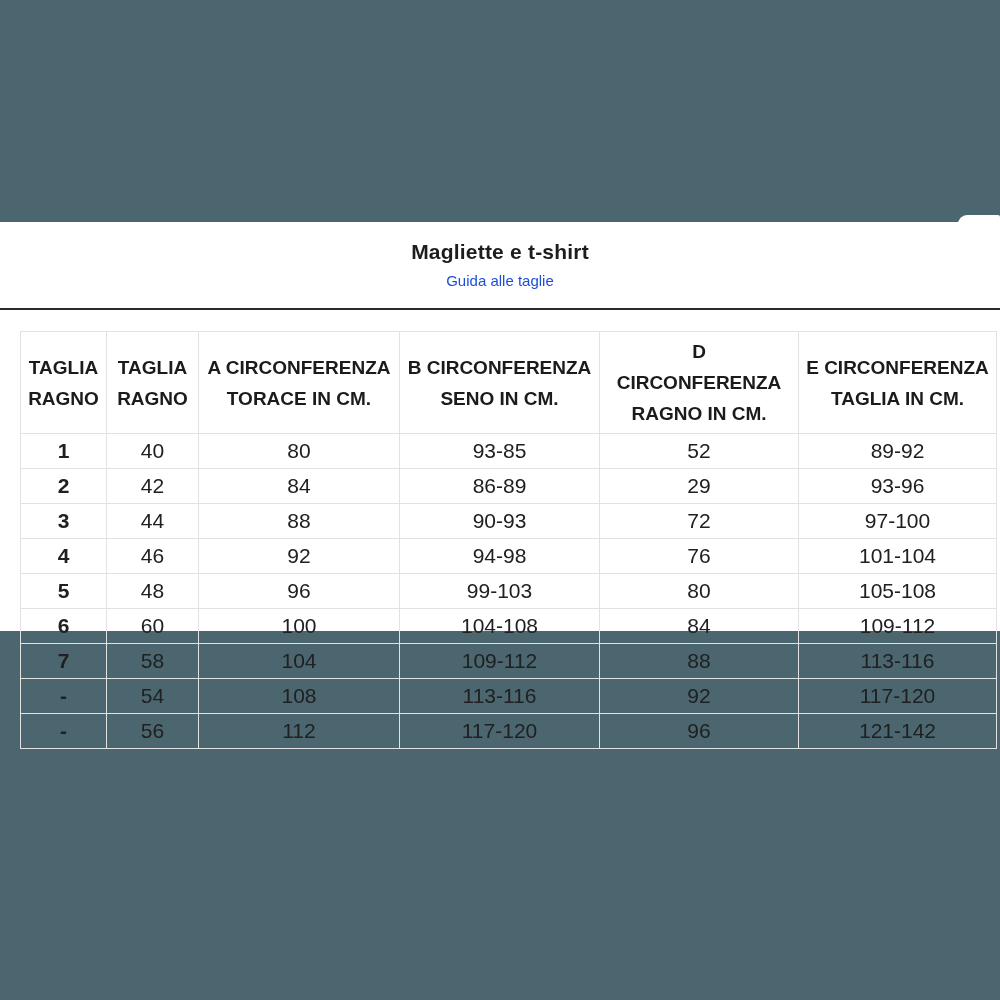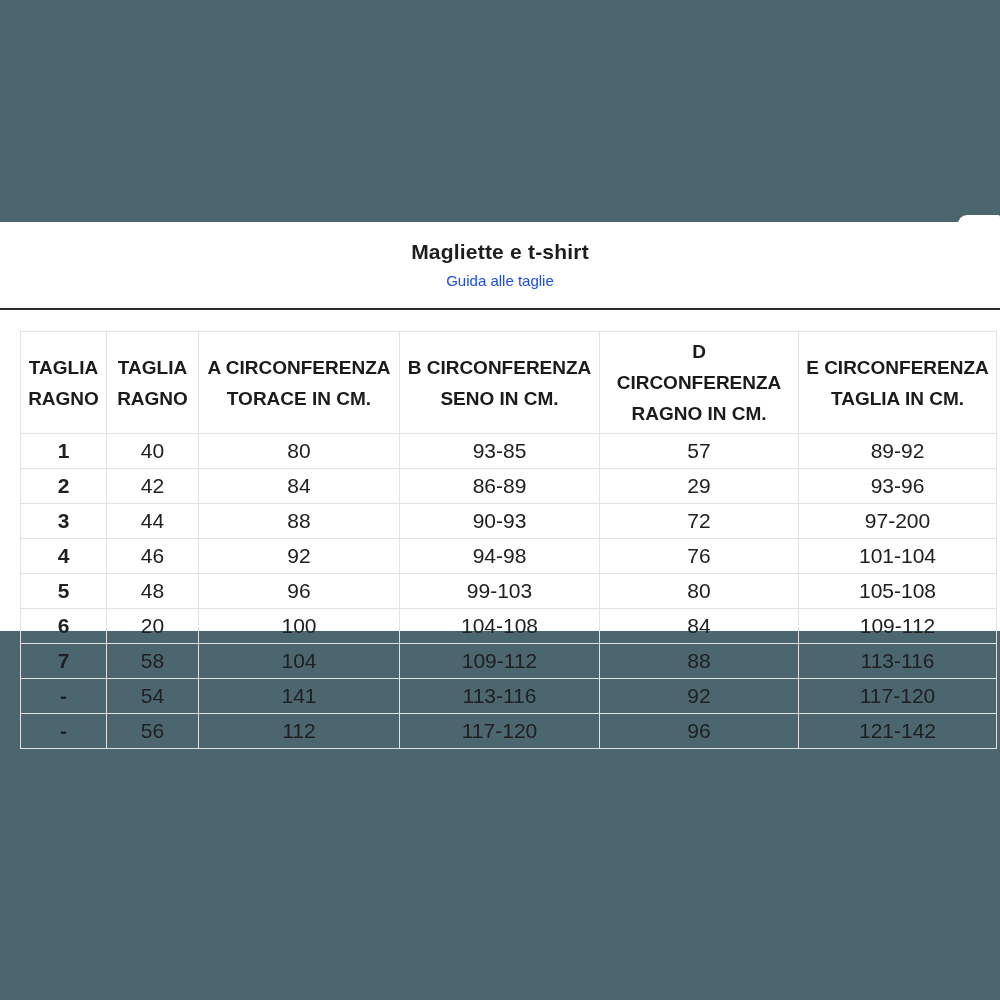--- a/index.html
+++ b/index.html
@@ -123,75 +123,75 @@
           <span>TAGLIA IN CM.</span>
         </th>
       </tr>
     </thead>
     <tbody>
       <tr>
         <td>1</td>
         <td>40</td>
         <td>80</td>
         <td>93-85</td>
-        <td>57</td>
+        <td>52</td>
         <td>89-92</td>
       </tr>
       <tr>
         <td>2</td>
         <td>42</td>
         <td>84</td>
         <td>86-89</td>
         <td>29</td>
         <td>93-96</td>
       </tr>
       <tr>
         <td>3</td>
         <td>44</td>
         <td>88</td>
         <td>90-93</td>
         <td>72</td>
-        <td>97-200</td>
+        <td>97-100</td>
       </tr>
       <tr>
         <td>4</td>
         <td>46</td>
         <td>92</td>
         <td>94-98</td>
         <td>76</td>
         <td>101-104</td>
       </tr>
       <tr>
         <td>5</td>
         <td>48</td>
         <td>96</td>
         <td>99-103</td>
         <td>80</td>
         <td>105-108</td>
       </tr>
       <tr>
         <td>6</td>
-        <td>20</td>
+        <td>60</td>
         <td>100</td>
         <td>104-108</td>
         <td>84</td>
         <td>109-112</td>
       </tr>
       <tr>
         <td>7</td>
         <td>58</td>
         <td>104</td>
         <td>109-112</td>
         <td>88</td>
         <td>113-116</td>
       </tr>
       <tr>
         <td>-</td>
         <td>54</td>
-        <td>141</td>
+        <td>108</td>
         <td>113-116</td>
         <td>92</td>
         <td>117-120</td>
       </tr>
       <tr>
         <td>-</td>
         <td>56</td>
         <td>112</td>
         <td>117-120</td>
         <td>96</td>

